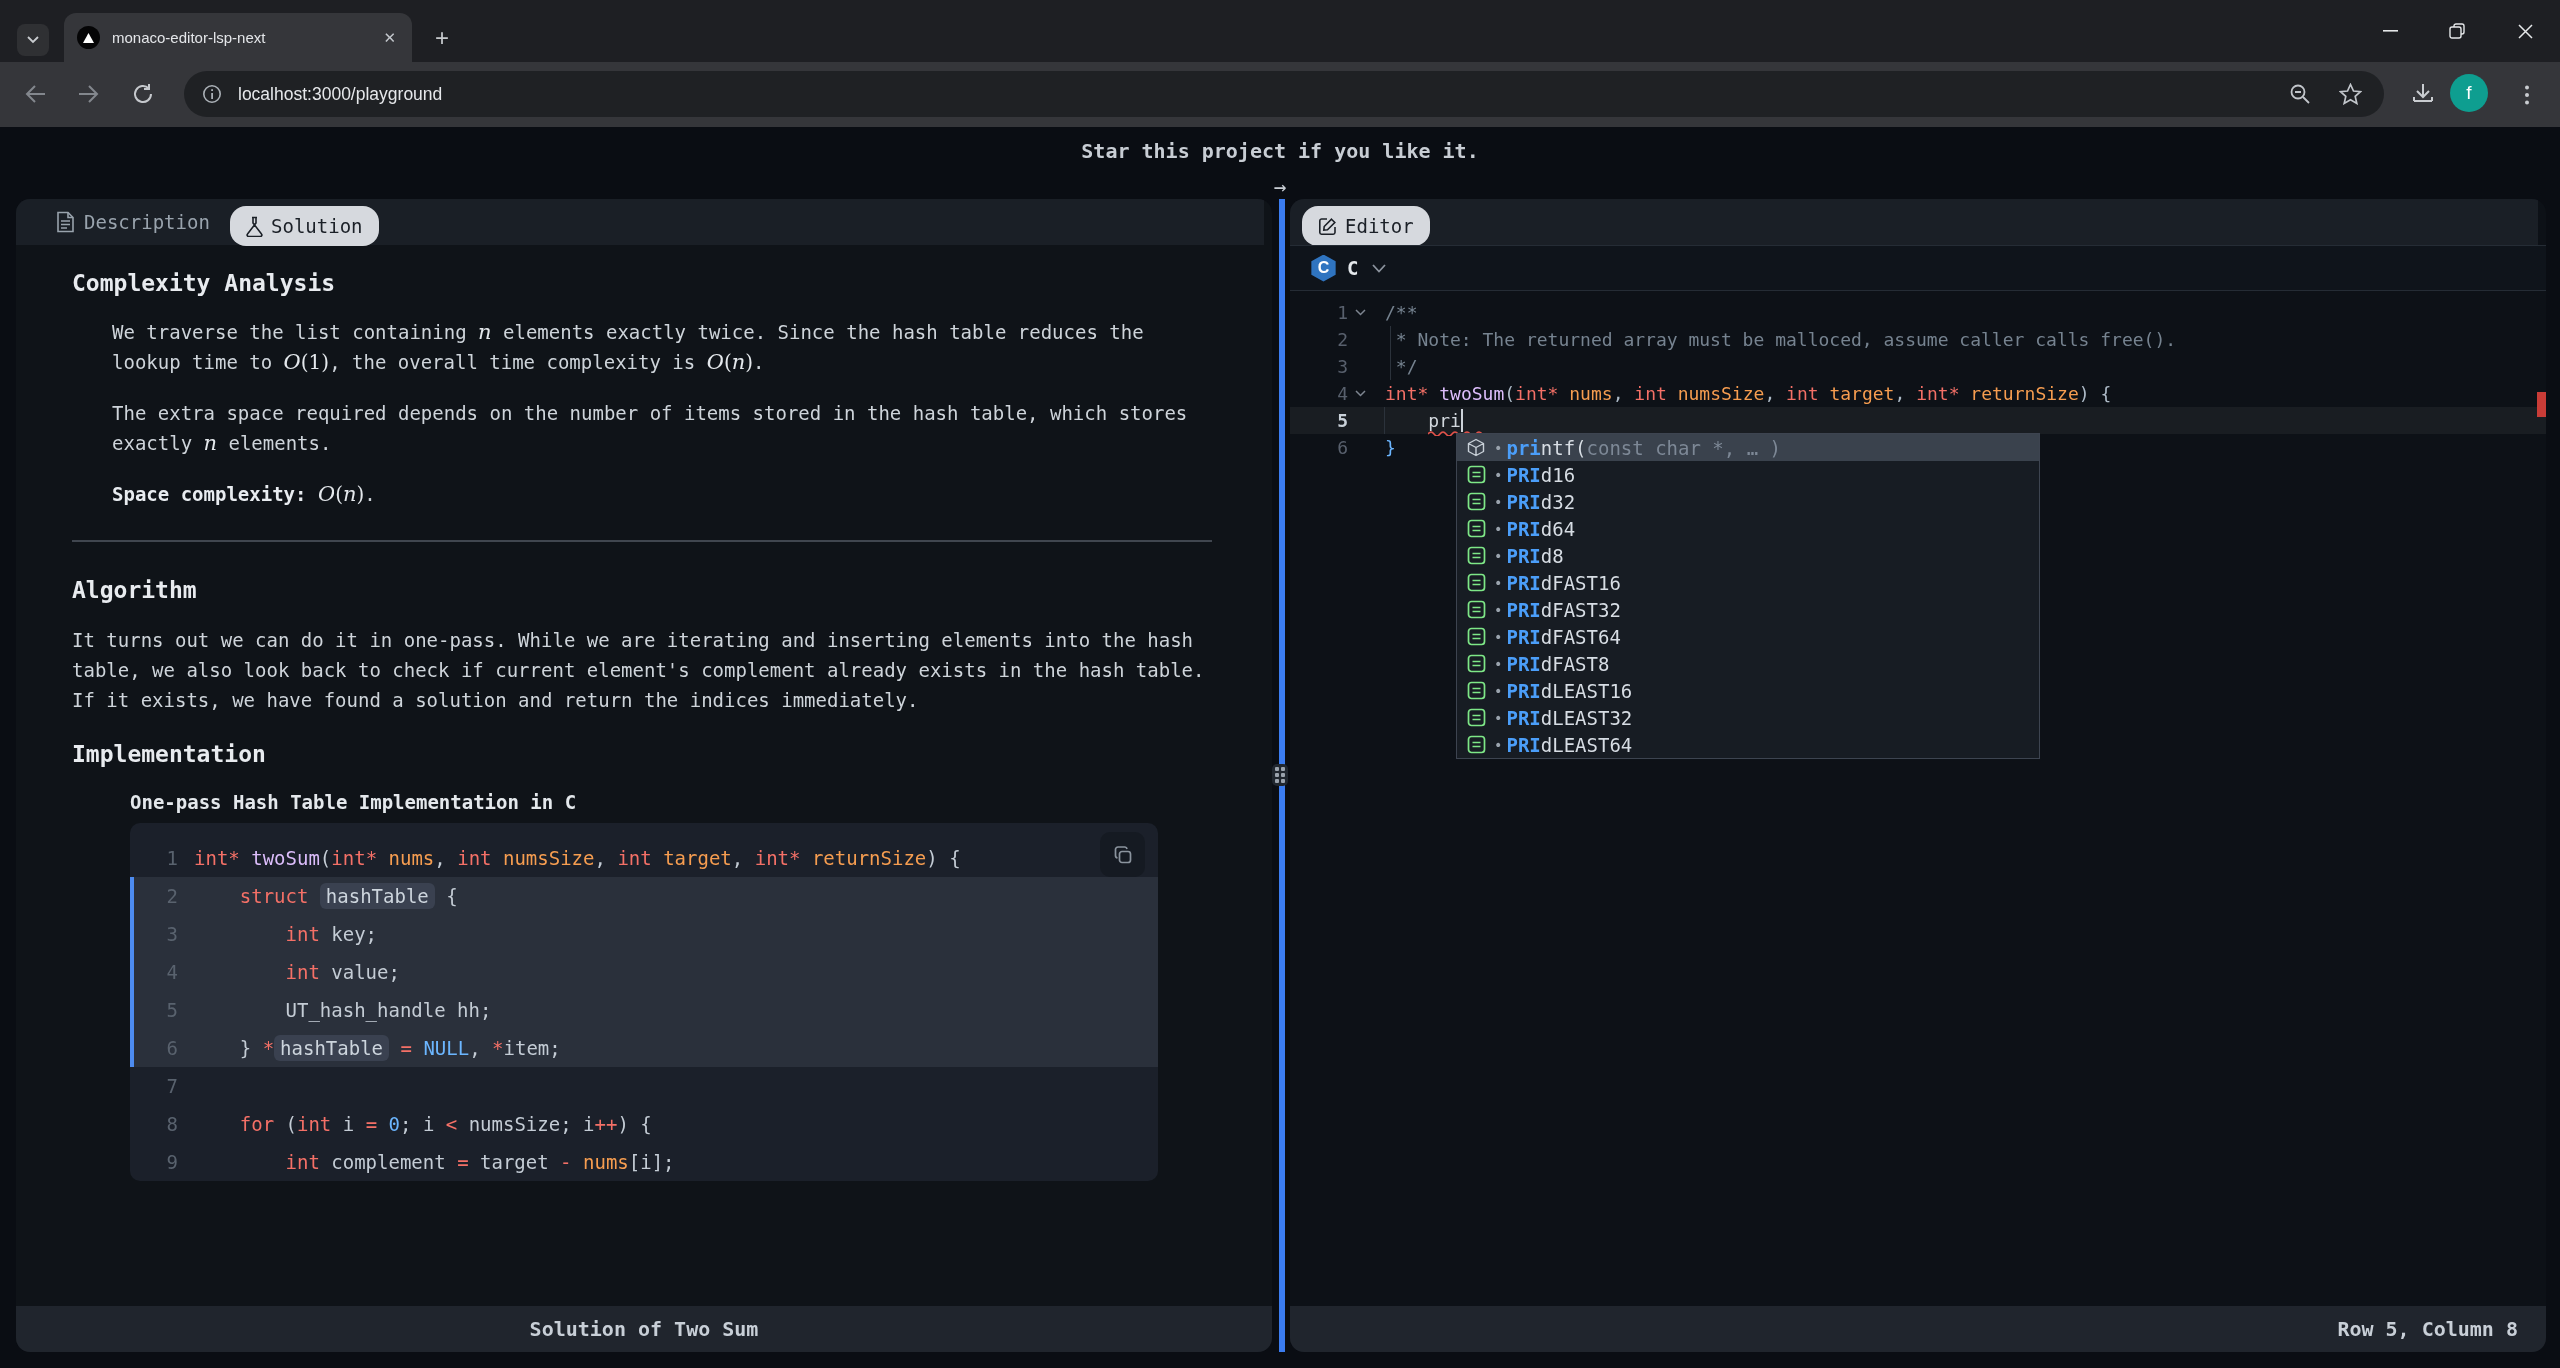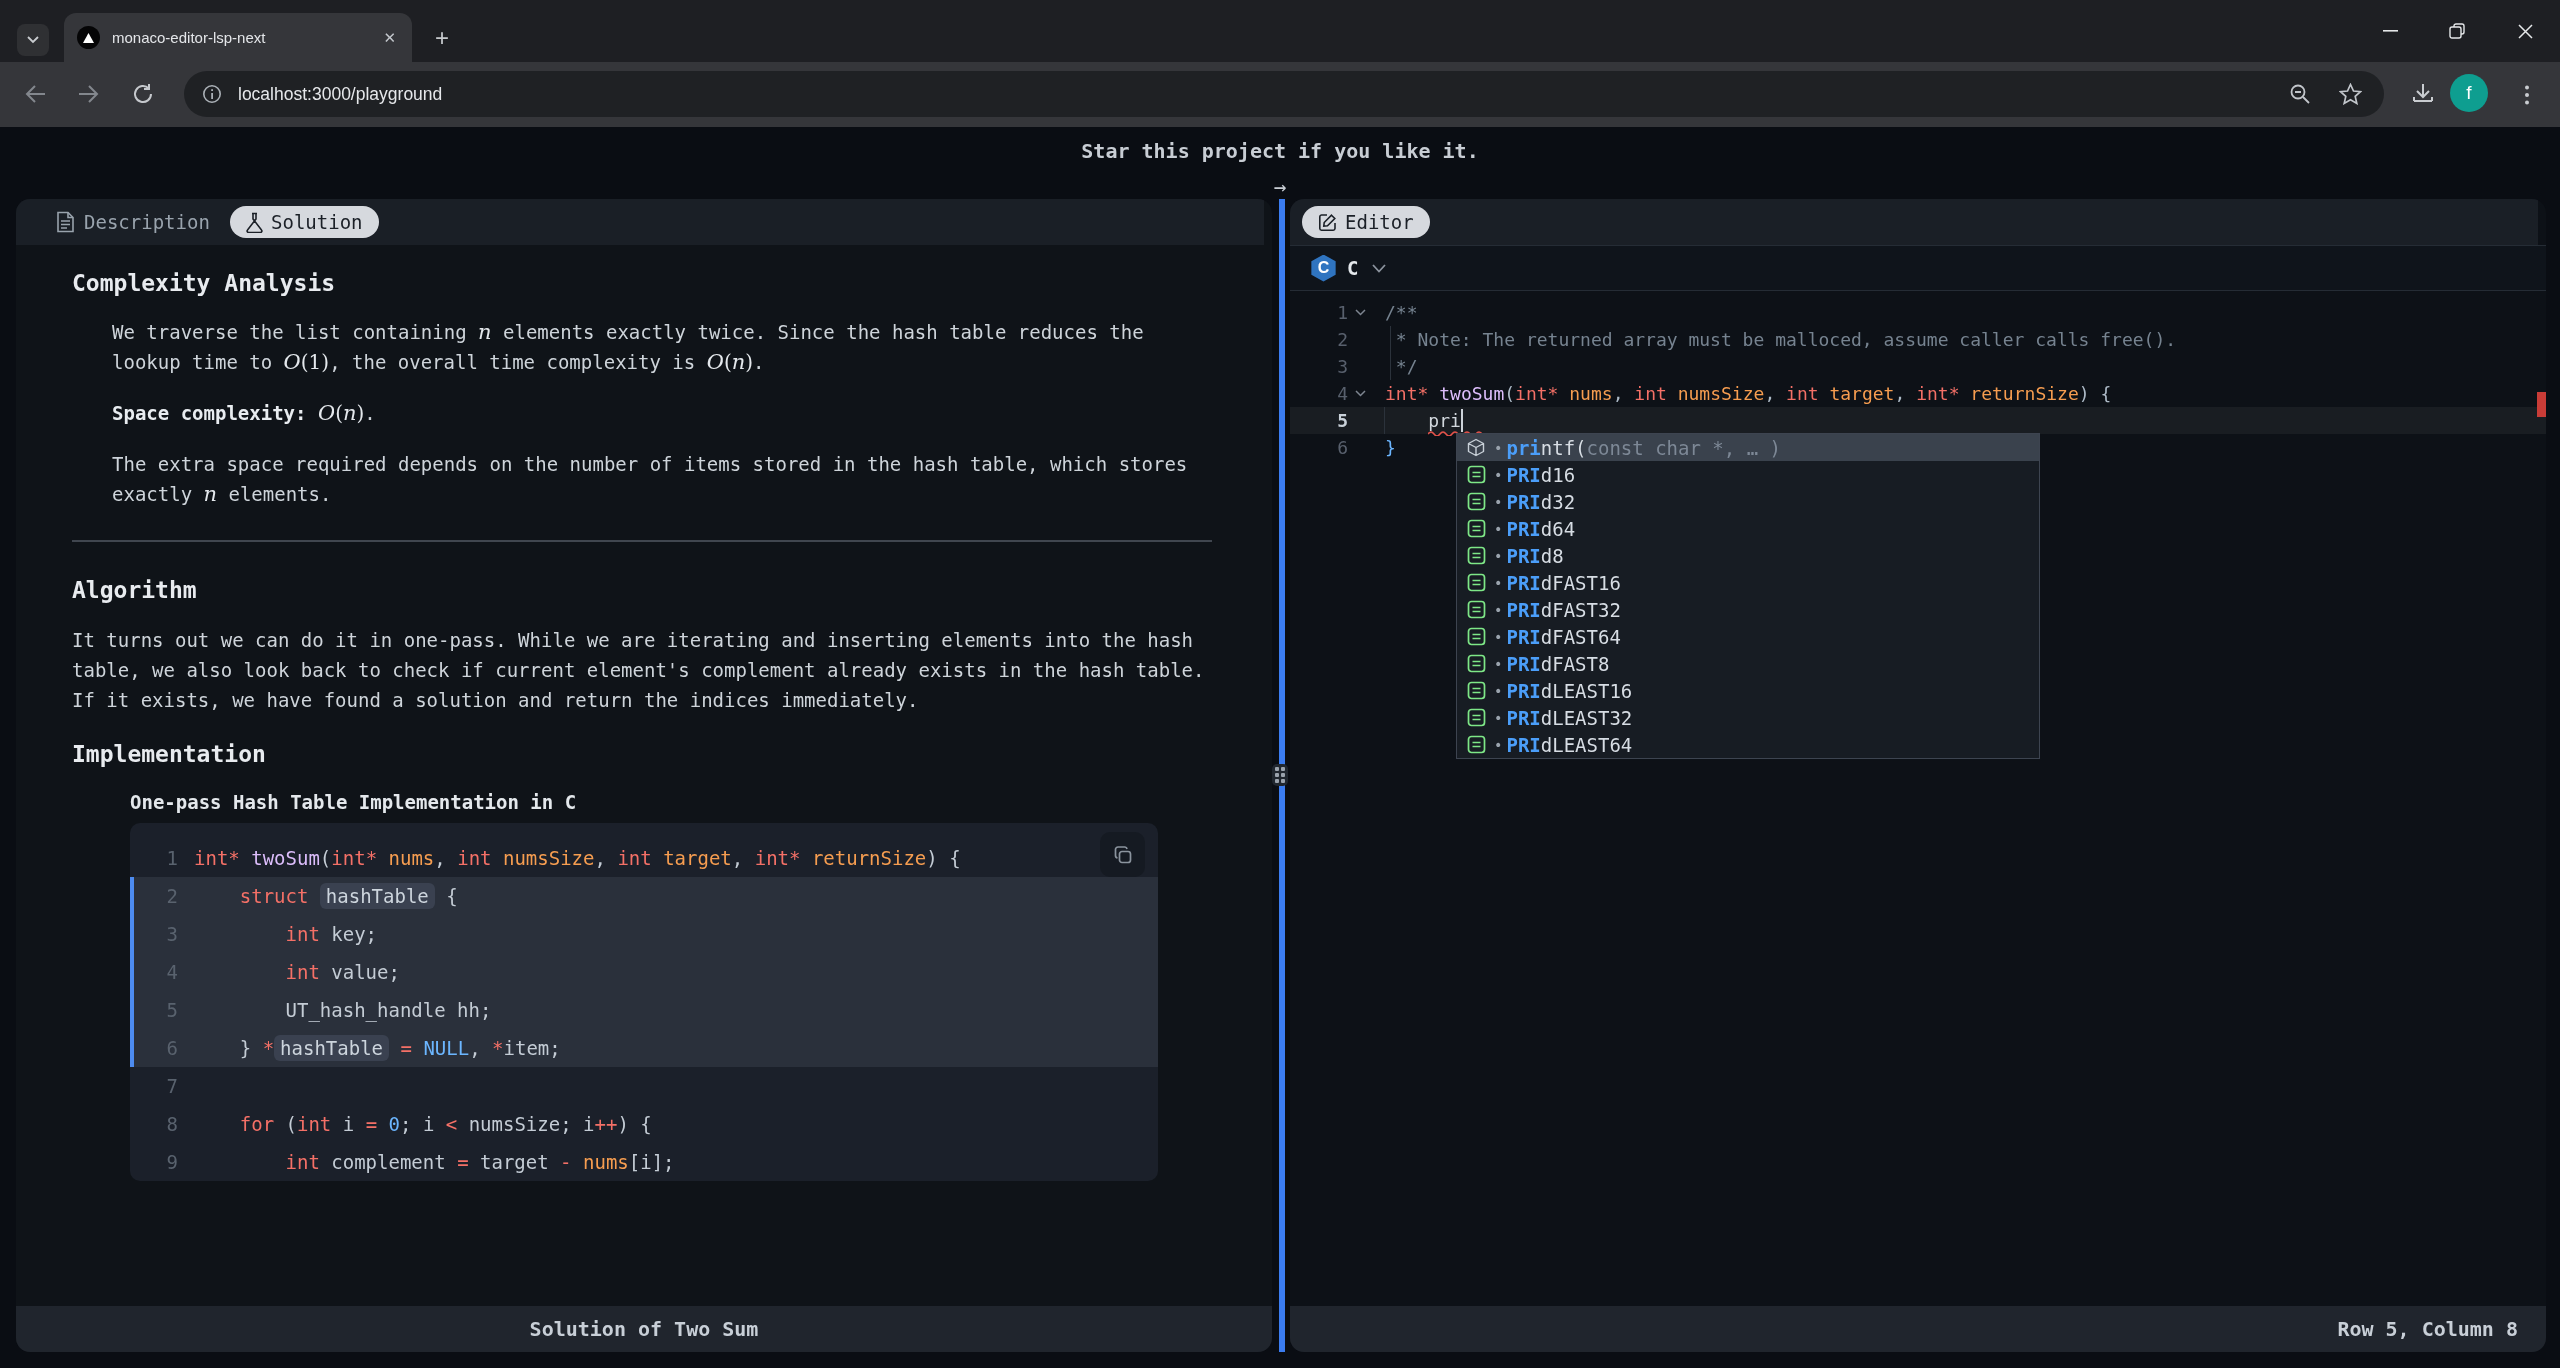--- a/index.html
+++ b/index.html
@@ -18,21 +18,21 @@
   .navic { position:absolute; top:82px; width:26px; height:26px; display:flex; align-items:center; justify-content:center; }
   .omnibox { position:absolute; left:184px; top:9px; width:2200px; height:46px; border-radius:23px; background:#1f2124; display:flex; align-items:center; }
   .url { margin-left:16px; font-family:"Liberation Sans",sans-serif; font-size:17.5px; color:#e6e8eb; }
   .avatar { position:absolute; left:2450px; top:12px; width:38px; height:38px; border-radius:50%; background:#0e9e90; color:#fff; font-family:"Liberation Sans",sans-serif; font-size:19px; display:flex; align-items:center; justify-content:center; }
   
   .page { position:absolute; left:0; top:127px; width:2560px; height:1241px; background:#0a0d13; }
   .banner { position:absolute; left:0; top:0; width:2560px; height:72px; display:flex; align-items:center; justify-content:center; gap:12px;flex-direction:column; }
   .banner-text { font-size:20px; font-weight:700; color:#c8cdd4; }
   .banner-arrow { font-size:21px; color:#c8cdd4; }
   .panel-strip { position:absolute; left:0; top:0; right:8px; height:46px; background:#1a1f26; }
-  .pill { display:inline-flex; align-items:center; gap:8px; height:32px; border-radius:16px; background:#d6d9de; color:#1b2027; font-size:19px; padding:0 16px; }
+  .pill { display:inline-flex; align-items:center; gap:8px; height:40px; border-radius:16px; background:#d6d9de; color:#1b2027; font-size:19px; padding:0 16px; }
   
   .lp { position:absolute; left:16px; top:72px; width:1256px; height:1153px; background:#0f1318; border-radius:14px; overflow:hidden; }
   .lp-tab-desc { position:absolute; left:40px; top:7px; height:32px; display:flex; align-items:center; gap:9px; color:#99a3ad; font-size:19px; }
   .lp-tab-sol { position:absolute; left:214px; top:7px; }
   .lp-body { position:absolute; left:0; top:46px; right:0; bottom:46px; overflow:hidden; padding:23px 0 0 56px; }
   .lp-status, .rp-status { position:absolute; left:0; bottom:0; right:0; height:46px; background:#20252d; display:flex; align-items:center; font-size:20px; font-weight:700; color:#c8cfd7; }
   .lp-status { justify-content:center; }
   .rp-status { justify-content:flex-end; padding-right:28px; }
   h2.mdh { font-size:23px; font-weight:700; color:#e8ebef; }
   .para { font-size:19px; line-height:30px; color:#ced4da; width:1160px; }
@@ -197,22 +197,22 @@
           <svg width="17" height="21" viewBox="0 0 17 21">
               <path d="M6 1.5 H11 M7 1.5 V7 L15.5 18 A1.5 1.5 0 0 1 14.3 20.5 H2.7 A1.5 1.5 0 0 1 1.5 18 L10 7 V1.5" stroke="#1b2027" stroke-width="1.6" fill="none"></path>
             </svg>
           <span>Solution</span>
         </div>
       </div>
       <div class="lp-body">
         <h2 class="mdh" style="margin-top:2px">Complexity Analysis</h2>
         <div id="lp-paras">
             <div class="para indent" style="margin-top: 21px;"><span class="pt-t">We traverse the list containing </span><span class="pt-mi">n</span><span class="pt-t"> elements exactly twice. Since the hash table reduces the lookup time to </span><span class="pt-mi">O</span><span class="pt-m">(1)</span><span class="pt-t">, the overall time complexity is </span><span class="pt-mi">O</span><span class="pt-m">(</span><span class="pt-mi">n</span><span class="pt-m">)</span><span class="pt-t">.</span></div>
+            <div class="para indent" style="margin-top: 21px;"><span class="pt-t">The extra space required depends on the number of items stored in the hash table, which stores exactly </span><span class="pt-mi">n</span><span class="pt-t"> elements.</span></div>
             <div class="para indent" style="margin-top: 21px;"><span class="pt-b">Space complexity: </span><span class="pt-mi">O</span><span class="pt-m">(</span><span class="pt-mi">n</span><span class="pt-m">)</span><span class="pt-t">.</span></div>
-            <div class="para indent" style="margin-top: 21px;"><span class="pt-t">The extra space required depends on the number of items stored in the hash table, which stores exactly </span><span class="pt-mi">n</span><span class="pt-t"> elements.</span></div>
           </div>
         <div class="lp-hr"></div>
         <h2 class="mdh" style="margin-top:35px">Algorithm</h2>
         <div class="para algo-para" style="margin-top:22px">It turns out we can do it in one-pass. While we are iterating and inserting elements into the hash table, we also look back to check if current element's complement already exists in the hash table. If it exists, we have found a solution and return the indices immediately.</div>
         <h2 class="mdh" style="margin-top:26px">Implementation</h2>
         <div class="code-caption">One-pass Hash Table Implementation in C</div>
         <div class="codeblock">
           <div id="lp-code">
               <div class="cb-row">
                 <span class="cb-num">1</span>

